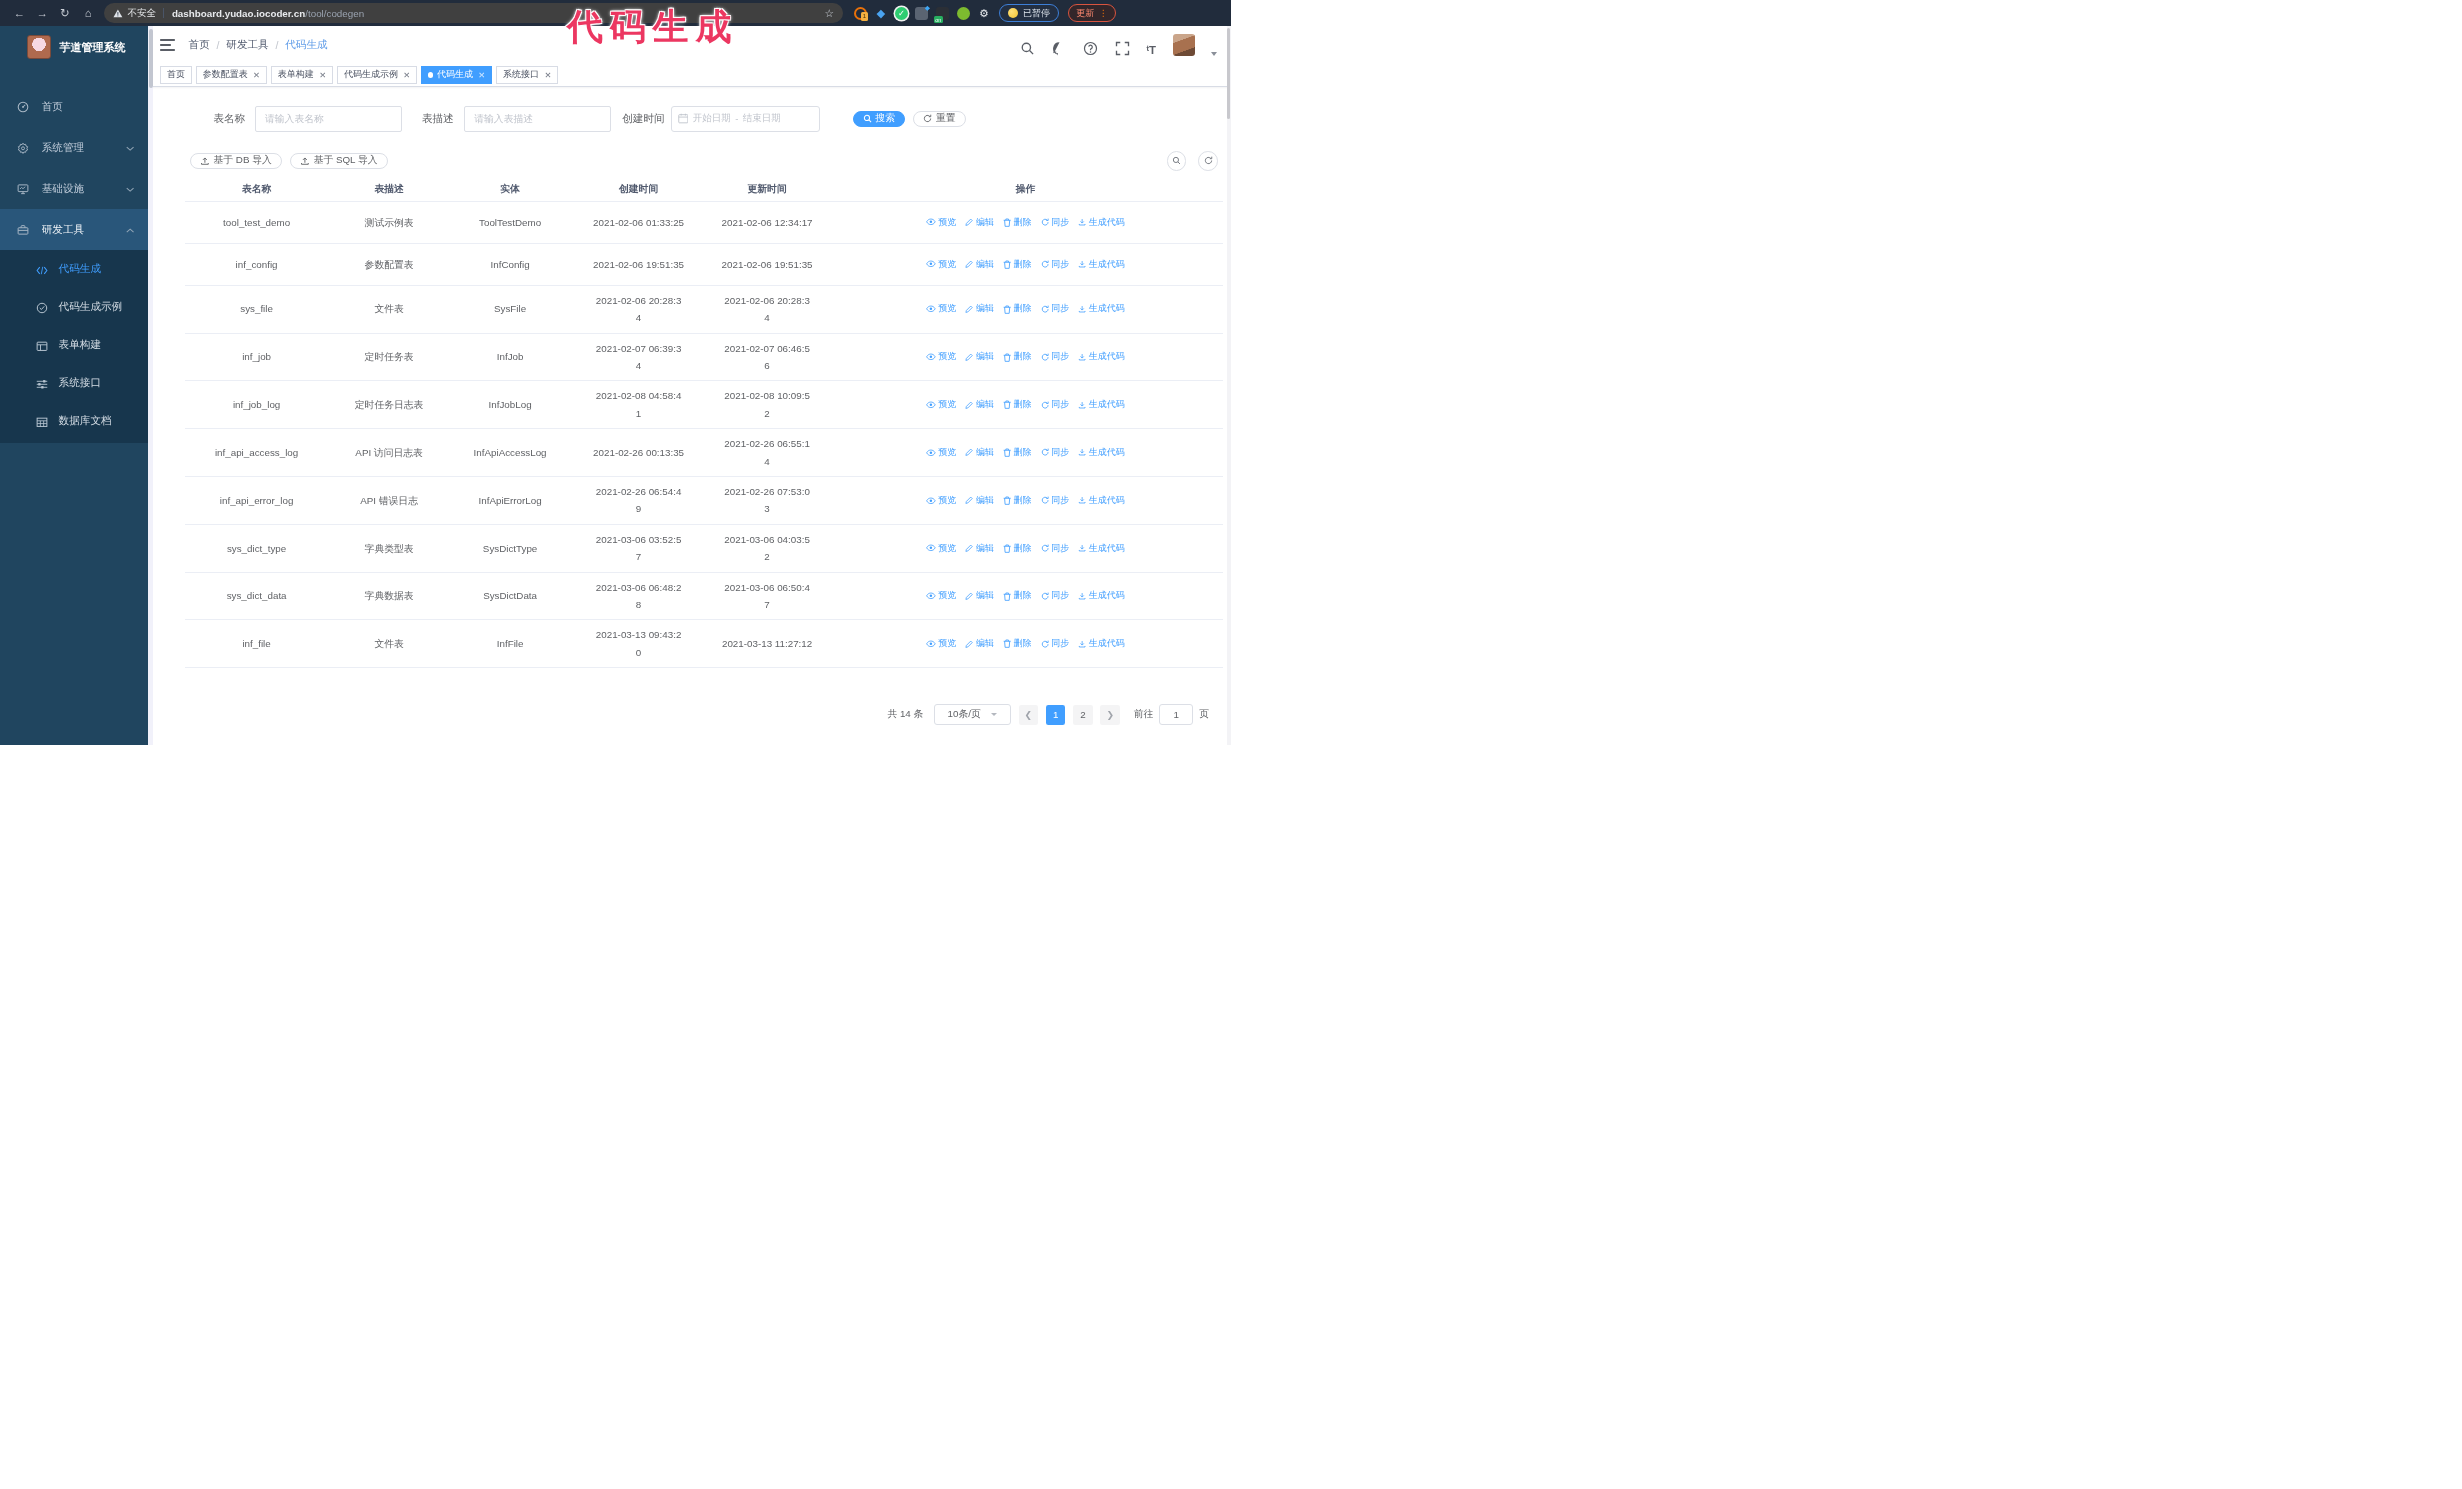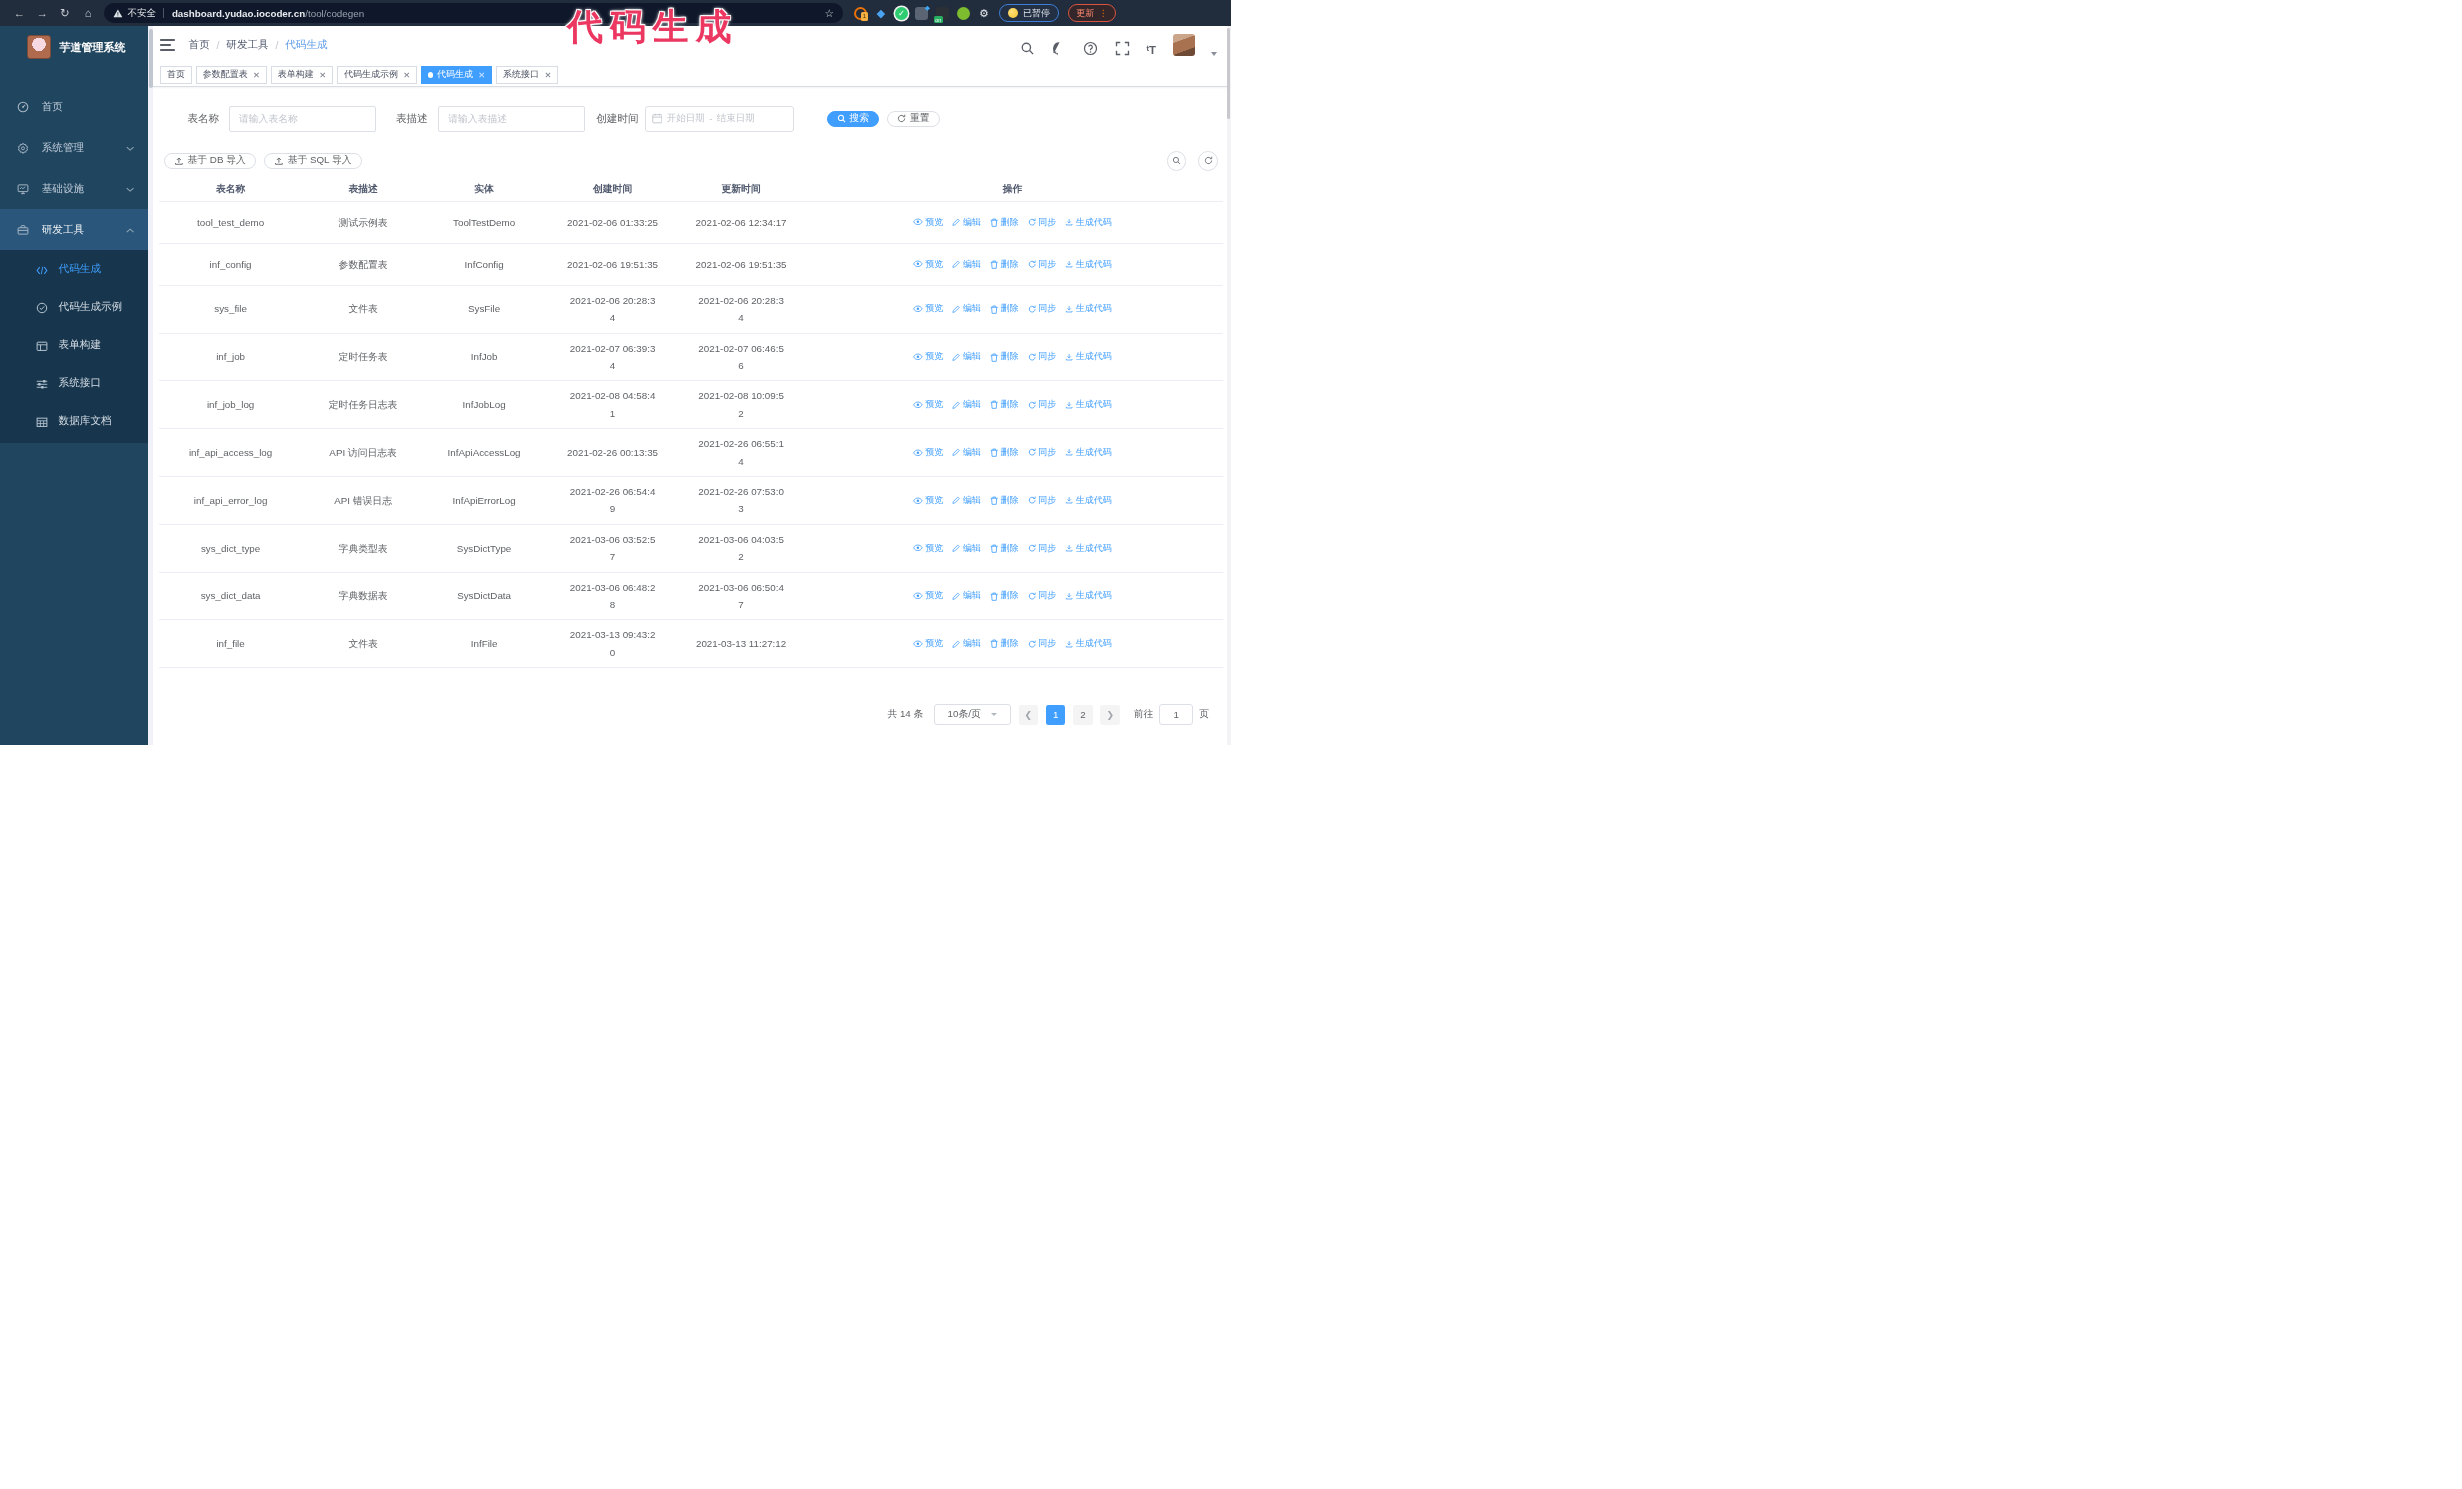--- a/index.html
+++ b/index.html
@@ -3,21 +3,21 @@
 <meta charset="utf-8">
 <style>
   * { margin:0; padding:0; box-sizing:border-box; }
   html,body { width:1231px; height:745px; overflow:hidden; background:#fff;
     font-family:"Liberation Sans","DejaVu Sans",sans-serif; }
   .icon-svg { display:inline-block; vertical-align:middle; }
 
   
   .browser-bar { position:relative; height:26px; background:#212c3c; display:flex; align-items:center; padding:0 7.6px; z-index:5;}
   .nav-ic { color:#c7ccd4; font-size:11.4px; width:23px; text-align:center; cursor:pointer; flex:0 0 auto;}
-  .omnibox { height:19.7px; flex:0 0 739px; background:#0f172a; border-radius:10.6px; display:flex; align-items:center; padding:0 9px; margin-left:4.5px; color:#dfe3e8;text-align:right;}
+  .omnibox { height:19.7px; flex:0 0 739px; background:#404040; border-radius:10.6px; display:flex; align-items:center; padding:0 9px; margin-left:4.5px; color:#dfe3e8;text-align:right;}
   .omni-warn { display:flex; align-items:center; gap:4.5px; font-size:9.5px; color:#e8eaed; }
   .omni-sep { width:0.8px; height:10.6px; background:#4a5568; margin:0 7.6px; }
   .omni-url { font-size:9.8px; color:#e8eaed; white-space:nowrap;}
   .omni-url .path { color:#9aa3b0; }
   .omni-star { margin-left:auto; color:#cfd4dc; font-size:10.6px;}
   .ext-strip { display:flex; align-items:center; gap:7.6px; margin-left:10.6px;}
   .ext { width:13px; height:13px; border-radius:3px; position:relative; flex:0 0 auto; cursor:pointer;}
   .ext.ring { border-radius:50%; border:2.3px solid #e8710a; background:transparent;}
   .ext .badge1 { position:absolute; right:-3.8px; bottom:-3px; background:#f5b041; color:#4a3000; font-size:6px; line-height:6.8px; padding:0.8px 2.3px; border-radius:1.5px;}
   .ext.gem { background:transparent; color:#4aa3f0; font-size:11.4px; line-height:13px; text-align:center;}
@@ -83,21 +83,21 @@
   .tag-bar { height:23px; background:#fff; border-bottom:0.8px solid #d8dce5; box-shadow:0 0.8px 2.3px rgba(0,21,41,.08);
     display:flex; align-items:center; gap:3.8px; padding:0 0 0 12px; }
   .tag { height:17.4px; display:flex; align-items:center; gap:3.8px; border:0.8px solid #d8dce5; background:#fff;
     color:#495060; font-size:9px; padding:0 6px; cursor:pointer; white-space:nowrap;}
   .tag .dot { width:5.3px; height:5.3px; border-radius:50%; background:#fff; display:none;}
   .tag.active { background:#409eff; border-color:#409eff; color:#fff;}
   .tag.active .dot { display:inline-block;}
   .tag-close { font-size:8.3px; color:inherit; opacity:.75; margin-left:1.5px; cursor:pointer;}
 
   
-  .content { flex:1; padding:0 7.6px 0 10.6px; position:relative;}
+  .content { flex:1; padding:0 7.6px 0 10.6px; position:relative;margin-left:26px;}
   .filter-row { margin-top:18px; height:27px; display:flex; align-items:center; font-size:10.6px; color:#606266;}
   .f-label { text-align:right; white-space:nowrap;}
   .inp { height:26px; border:0.8px solid #dcdfe6; border-radius:2px; padding:0 9px; font-size:9.8px; color:#606266; background:#fff; outline:none;}
   .inp::placeholder { color:#c0c4cc;}
   .daterange { height:26px; width:149px; border:0.8px solid #dcdfe6; border-radius:3px; display:flex; align-items:center; padding:0 6px; gap:4.5px; color:#c0c4cc; font-size:9.5px; background:#fff; cursor:pointer;}
   .daterange .sep { color:#c0c4cc;}
   .btn { height:16px; border-radius:8px; border:0.8px solid #dcdfe6; background:#fff; color:#606266; font-size:9.8px;
     display:inline-flex; align-items:center; gap:3.8px; padding:0 9px; cursor:pointer; white-space:nowrap;}
   .btn.primary { background:#409eff; border-color:#409eff; color:#fff;}
   .toolbar-row { margin-top:19px; display:flex; align-items:center;}

